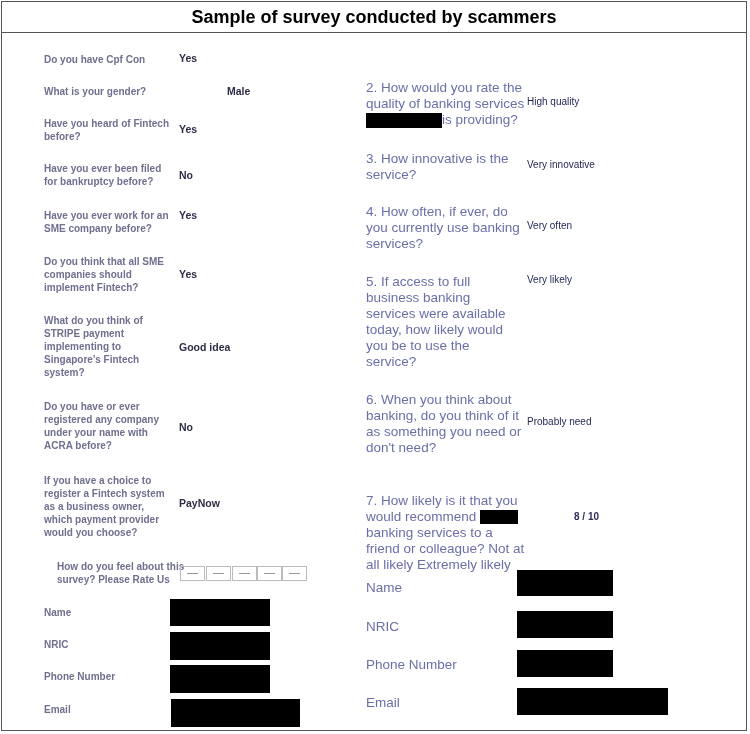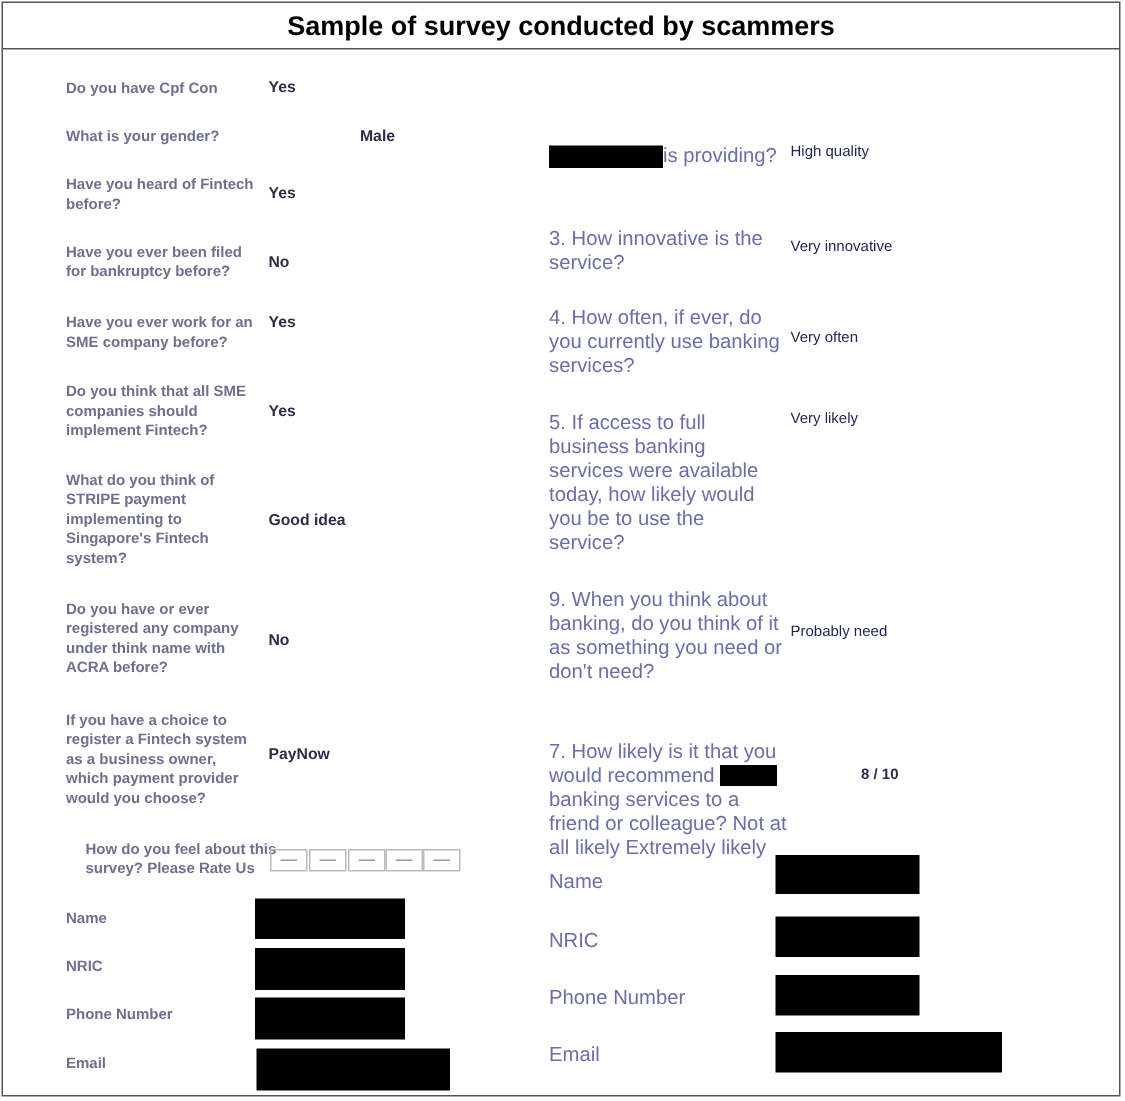--- a/index.html
+++ b/index.html
@@ -20,38 +20,38 @@
 
 <div class="frame">
   <div class="title-bar">Sample of survey conducted by scammers</div>
 </div>
 
 <div>
   <div class="abs lq" style="left:44px;top:53px;width:130px;">Do you have Cpf Con</div>
   <div class="abs la" style="left:179px;top:52px;">Yes</div>
 
   <div class="abs lq" style="left:44px;top:85px;width:130px;">What is your gender?</div>
-  <div class="abs la" style="left:192px;top:85px;padding-left:48px;">Male</div>
+  <div class="abs la" style="left:179px;top:85px;padding-left:48px;">Male</div>
 
   <div class="abs lq" style="left:44px;top:117px;width:136px;">Have you heard of Fintech before?</div>
   <div class="abs la" style="left:179px;top:123px;">Yes</div>
 
   <div class="abs lq" style="left:44px;top:162px;width:130px;">Have you ever been filed for bankruptcy before?</div>
   <div class="abs la" style="left:179px;top:169px;">No</div>
 
   <div class="abs lq" style="left:44px;top:209px;width:130px;">Have you ever work for an SME company before?</div>
   <div class="abs la" style="left:179px;top:209px;">Yes</div>
 
   <div class="abs lq" style="left:44px;top:255px;width:130px;">Do you think that all SME companies should implement Fintech?</div>
   <div class="abs la" style="left:179px;top:268px;">Yes</div>
 
   <div class="abs lq" style="left:44px;top:314px;width:118px;">What do you think of STRIPE payment implementing to Singapore's Fintech system?</div>
   <div class="abs la" style="left:179px;top:341px;">Good idea</div>
 
-  <div class="abs lq" style="left:44px;top:400px;width:125px;">Do you have or ever registered any company under think name with ACRA before?</div>
+  <div class="abs lq" style="left:44px;top:400px;width:125px;">Do you have or ever registered any company under your name with ACRA before?</div>
   <div class="abs la" style="left:179px;top:421px;">No</div>
 
   <div class="abs lq" style="left:44px;top:474px;width:130px;">If you have a choice to register a Fintech system as a business owner, which payment provider would you choose?</div>
   <div class="abs la" style="left:179px;top:497px;">PayNow</div>
 
   <div class="abs lq" style="left:44px;top:560px;width:136px;margin-left:13px;">How do you feel about this survey? Please Rate Us</div>
   <div>
     <div class="rate-box" style="left:180px;"></div>
     <div class="rate-box" style="left:206px;"></div>
     <div class="rate-box" style="left:232px;"></div>
@@ -67,35 +67,35 @@
 
   <div class="abs lq" style="left:44px;top:670px;">Phone Number</div>
   <div class="redact" style="left:170px;top:665px;width:100px;height:28px;"></div>
 
   <div class="abs lq" style="left:44px;top:703px;">Email</div>
   <div class="redact" style="left:171px;top:699px;width:129px;height:28px;"></div>
 </div>
 
 <div>
   <div class="abs rq" style="left:366px;top:80px;width:160px;">
-    <br>
+    <span>2. How would you rate the quality of banking services</span><br>
     <span style="display:inline-block;width:76px;height:15px;background:#000;vertical-align:middle;"></span><span>is providing?</span>
   </div>
   <div class="abs ra" style="left:527px;top:96px;">High quality</div>
 
   <div class="abs rq" style="left:366px;top:151px;width:160px;">3. How innovative is the service?</div>
   <div class="abs ra" style="left:527px;top:159px;">Very innovative</div>
 
   <div class="abs rq" style="left:366px;top:204px;width:160px;">4. How often, if ever, do you currently use banking services?</div>
   <div class="abs ra" style="left:527px;top:220px;">Very often</div>
 
   <div class="abs rq" style="left:366px;top:274px;width:140px;">5. If access to full business banking services were available today, how likely would you be to use the service?</div>
   <div class="abs ra" style="left:527px;top:274px;text-align:right;">Very likely</div>
 
-  <div class="abs rq" style="left:366px;top:392px;width:160px;">9. When you think about banking, do you think of it as something you need or don't need?</div>
+  <div class="abs rq" style="left:366px;top:392px;width:160px;">6. When you think about banking, do you think of it as something you need or don't need?</div>
   <div class="abs ra" style="left:527px;top:416px;">Probably need</div>
 
   <div class="abs rq" style="left:366px;top:493px;width:160px;">
     <span>7. How likely is it that you would recommend</span>
     <span style="display:inline-block;width:38px;height:14px;background:#000;vertical-align:middle;"></span>
     <span>banking services to a friend or colleague? Not at all likely Extremely likely</span>
   </div>
   <div class="abs ra" style="left:526px;top:511px;font-weight:bold;color:#2d2d55;margin-left:48px;">8 / 10</div>
 
   <div class="abs rq" style="left:366px;top:580px;">Name</div>

